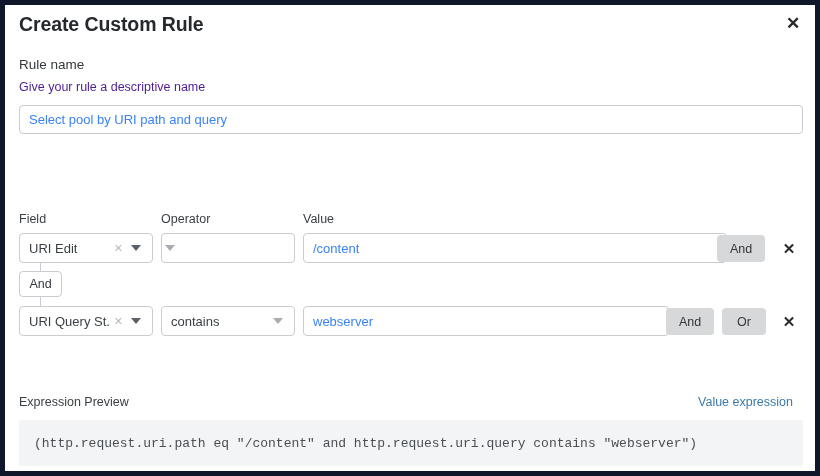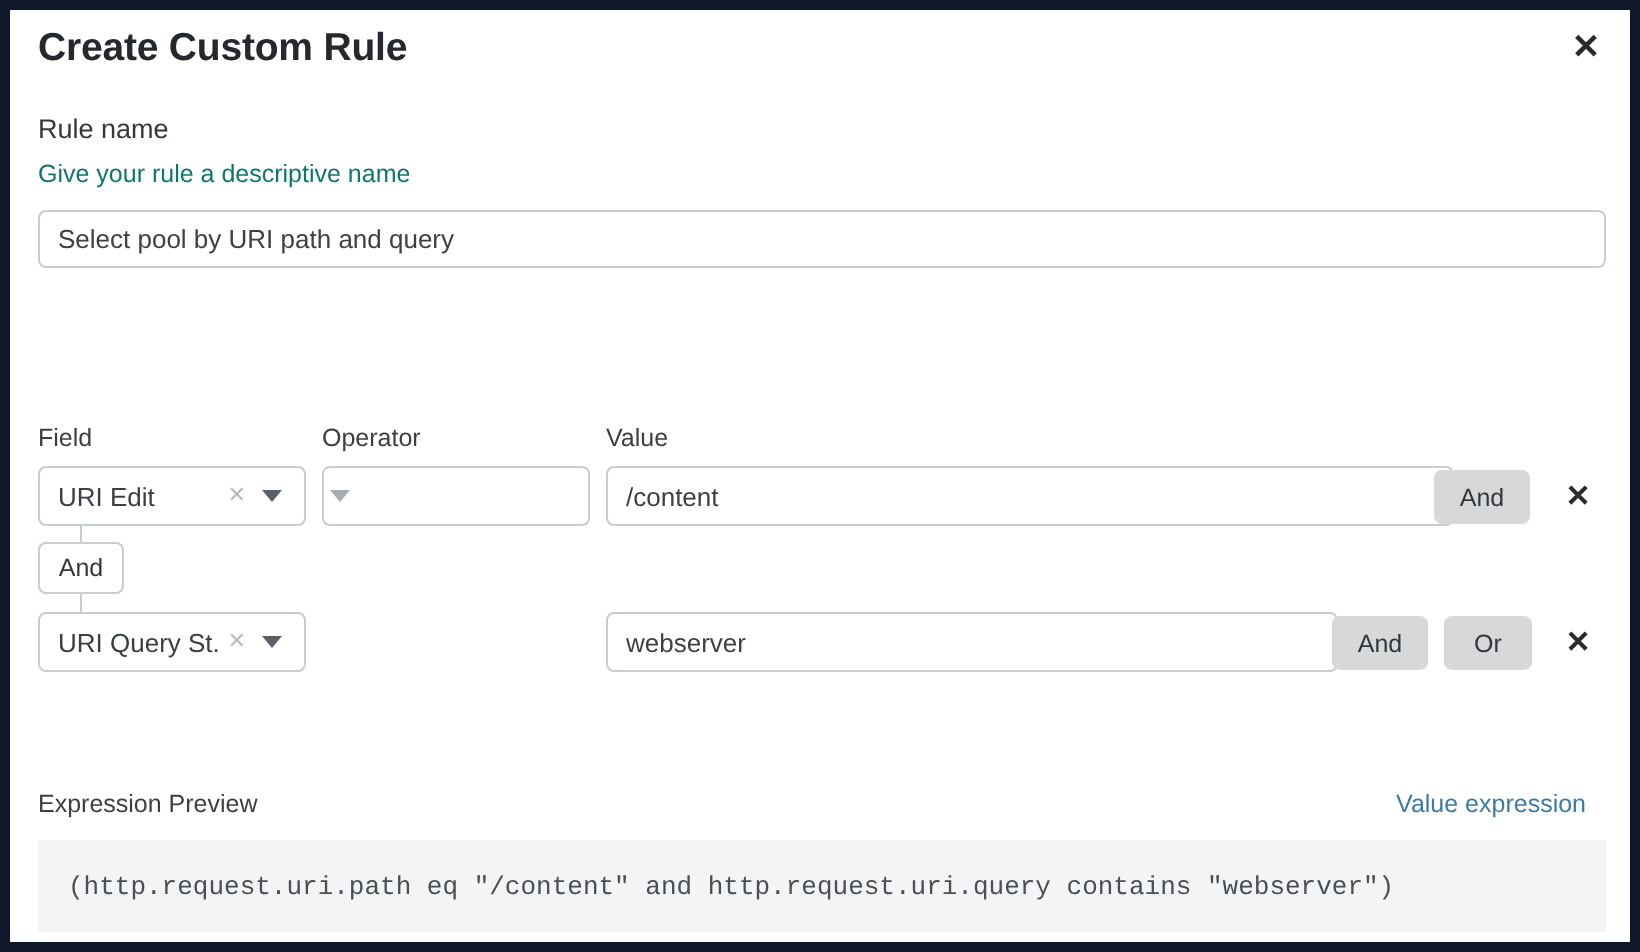--- a/index.html
+++ b/index.html
@@ -54,35 +54,35 @@
 
   
   .field-label {
     position: absolute;
     font-size: 13.5px;
     color: #34383c;
   }
   .field-help {
     position: absolute;
     font-size: 12.5px;
-    color: #0f766e;
+    color: #4c1d95;
   }
   .rule-name-label { left: 14px; top: 52px; }
   .rule-name-help  { left: 14px; top: 75px; }
 
   .text-input {
     position: absolute;
     box-sizing: border-box;
     height: 29px;
     border: 1px solid #c9ccd0;
     border-radius: 4px;
     background: #ffffff;
     font-family: "Liberation Sans", sans-serif;
     font-size: 13px;
-    color: #404040;
+    color: #3b82f6;
     padding: 0 9px;
     outline: none;
   }
   .rule-name-input {
     left: 14px;
     top: 100px;
     width: 784px;
   }
 
   
@@ -293,20 +293,24 @@
   <div class="connector-line connector-line-top"></div>
   <div class="connector-badge">And</div>
   <div class="connector-line connector-line-bottom"></div>
 
   <div class="row row-2">
     <div class="select-box select-field">
       <span class="select-value">URI Query St...</span>
       <span class="select-clear">✕</span>
       <span class="caret"></span>
     </div>
+    <div class="select-box select-operator">
+      <span class="select-value">contains</span>
+      <span class="caret caret-muted"></span>
+    </div>
     <input class="text-input value-input value-input-2" type="text" value="webserver" style="">
     <button class="logic-btn btn-and-2">And</button>
     <button class="logic-btn btn-or-2">Or</button>
     <button class="row-delete row-delete-2">✕</button>
   </div>
 
   <div class="preview-label">Expression Preview</div>
   <a class="preview-edit-link">Value expression</a>
   <div class="preview-box">
     <span class="preview-code">(http.request.uri.path eq "/content" and http.request.uri.query contains "webserver")</span>

